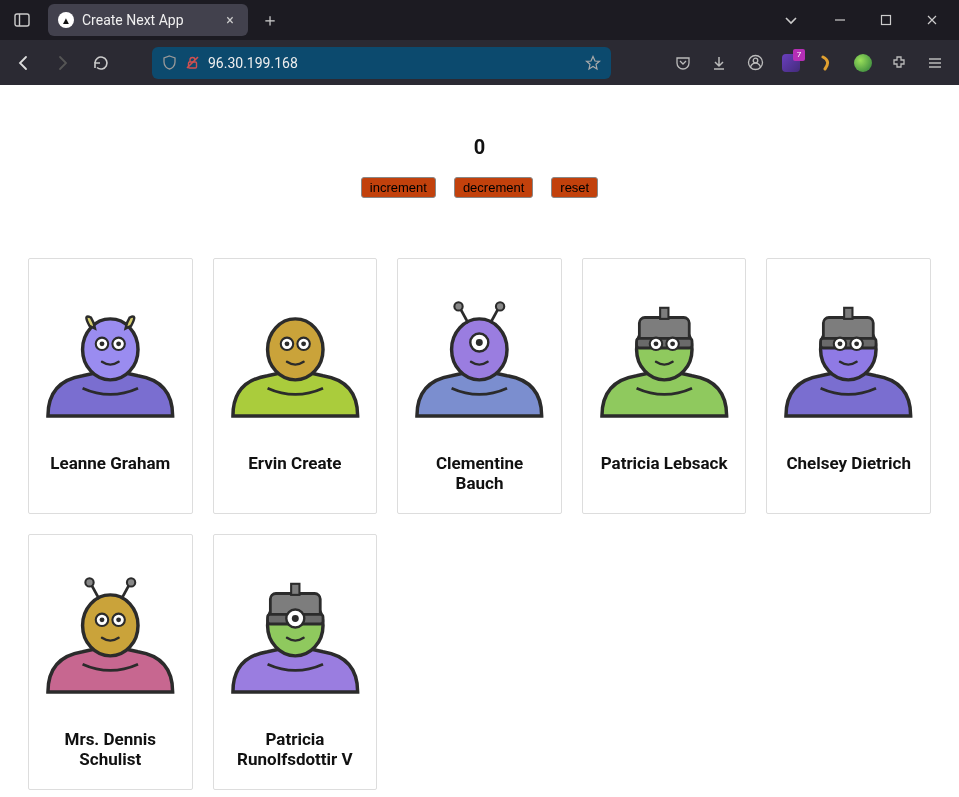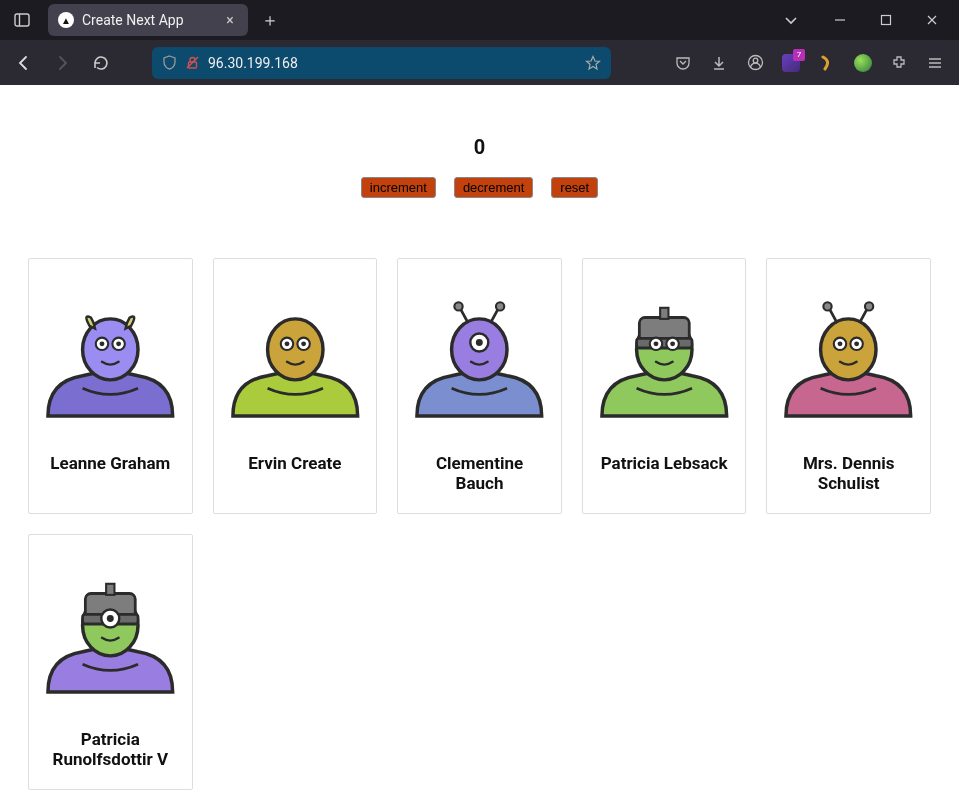--- a/index.html
+++ b/index.html
@@ -340,20 +340,38 @@
             <circle cx="112" cy="66" r="3.5" fill="#2b2b2b"></circle>
     <path d="M88 92 Q100 100 112 92" fill="none" stroke="#2b2b2b" stroke-width="3.5" stroke-linecap="round"></path>
     <path d="M60 130 Q100 148 140 130" fill="none" stroke="#2b2b2b" stroke-width="4"></path>
   </svg>
         </div>
     <div class="card-name">Patricia Lebsack</div>
   </div>
       <div class="card">
     <div class="avatar-box">
           <svg class="avatar" viewBox="0 0 200 170">
+    <path d="M10 170 Q10 120 60 112 L78 108 Q100 104 122 108 L140 112 Q190 120 190 170 Z" fill="#7a6ed0" stroke="#2b2b2b" stroke-width="5"></path>
+    <ellipse cx="100" cy="74" rx="40" ry="44" fill="#8f7ae5" stroke="#2b2b2b" stroke-width="5"></ellipse>
+    <rect x="64" y="28" width="72" height="40" rx="8" fill="#7d7d7d" stroke="#2b2b2b" stroke-width="4"></rect>
+               <rect x="60" y="58" width="80" height="14" rx="4" fill="#6a6a6a" stroke="#2b2b2b" stroke-width="4"></rect>
+               <rect x="94" y="14" width="12" height="16" fill="#7d7d7d" stroke="#2b2b2b" stroke-width="3"></rect>
+    <circle cx="88" cy="66" r="9" fill="#fff" stroke="#2b2b2b" stroke-width="3"></circle>
+            <circle cx="88" cy="66" r="3.5" fill="#2b2b2b"></circle>
+            <circle cx="112" cy="66" r="9" fill="#fff" stroke="#2b2b2b" stroke-width="3"></circle>
+            <circle cx="112" cy="66" r="3.5" fill="#2b2b2b"></circle>
+    <path d="M88 92 Q100 100 112 92" fill="none" stroke="#2b2b2b" stroke-width="3.5" stroke-linecap="round"></path>
+    <path d="M60 130 Q100 148 140 130" fill="none" stroke="#2b2b2b" stroke-width="4"></path>
+  </svg>
+        </div>
+    <div class="card-name">Chelsey Dietrich</div>
+  </div>
+      <div class="card">
+    <div class="avatar-box">
+          <svg class="avatar" viewBox="0 0 200 170">
     <path d="M10 170 Q10 120 60 112 L78 108 Q100 104 122 108 L140 112 Q190 120 190 170 Z" fill="#c76790" stroke="#2b2b2b" stroke-width="5"></path>
     <ellipse cx="100" cy="74" rx="40" ry="44" fill="#caa33a" stroke="#2b2b2b" stroke-width="5"></ellipse>
     <line x1="84" y1="36" x2="72" y2="14" stroke="#2b2b2b" stroke-width="4"></line>
                <circle cx="70" cy="12" r="6" fill="#888" stroke="#2b2b2b" stroke-width="3"></circle>
                <line x1="116" y1="36" x2="128" y2="14" stroke="#2b2b2b" stroke-width="4"></line>
                <circle cx="130" cy="12" r="6" fill="#888" stroke="#2b2b2b" stroke-width="3"></circle>
     <circle cx="88" cy="66" r="9" fill="#fff" stroke="#2b2b2b" stroke-width="3"></circle>
             <circle cx="88" cy="66" r="3.5" fill="#2b2b2b"></circle>
             <circle cx="112" cy="66" r="9" fill="#fff" stroke="#2b2b2b" stroke-width="3"></circle>
             <circle cx="112" cy="66" r="3.5" fill="#2b2b2b"></circle>

